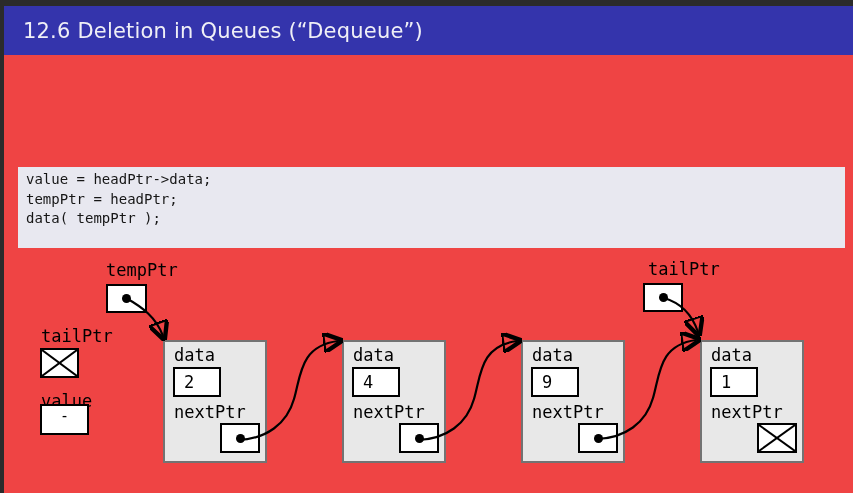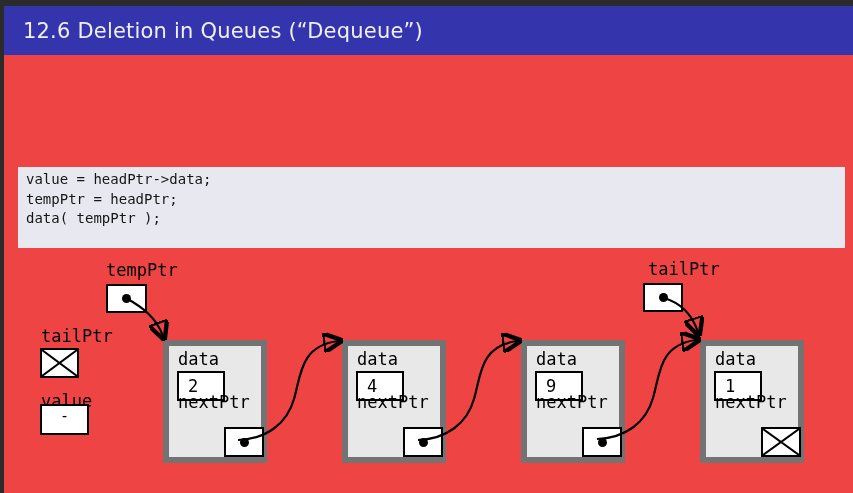--- a/index.html
+++ b/index.html
@@ -66,30 +66,30 @@
   .dot {
     width: 9px; height: 9px;
     border-radius: 50%;
     background: #000;
   }
   .xmark-svg { display: block; width: 100%; height: 100%; }
   .node {
     position: absolute; top: 340px;
     width: 104px; height: 123px;
     background: #e8e8e8;
-    border: 6px solid #737373;
+    border: 2px solid #737373;
     box-sizing: border-box;
   }
   .node .field-label {
     position: absolute; left: 9px;
     font-size: 17px; line-height: 18px;
     white-space: pre;
   }
   .node .data-label { top: 4px; }
-  .node .next-label { top: 47px; }
+  .node .next-label { top: 61px; }
   .node .data-box {
     position: absolute; left: 8px; top: 25px;
     width: 48px; height: 30px;
     background: #fff; border: 2px solid #000;
     box-sizing: border-box;
     display: flex; align-items: center;
     padding-left: 9px;
     font-size: 17px;
   }
   .node .next-box {

